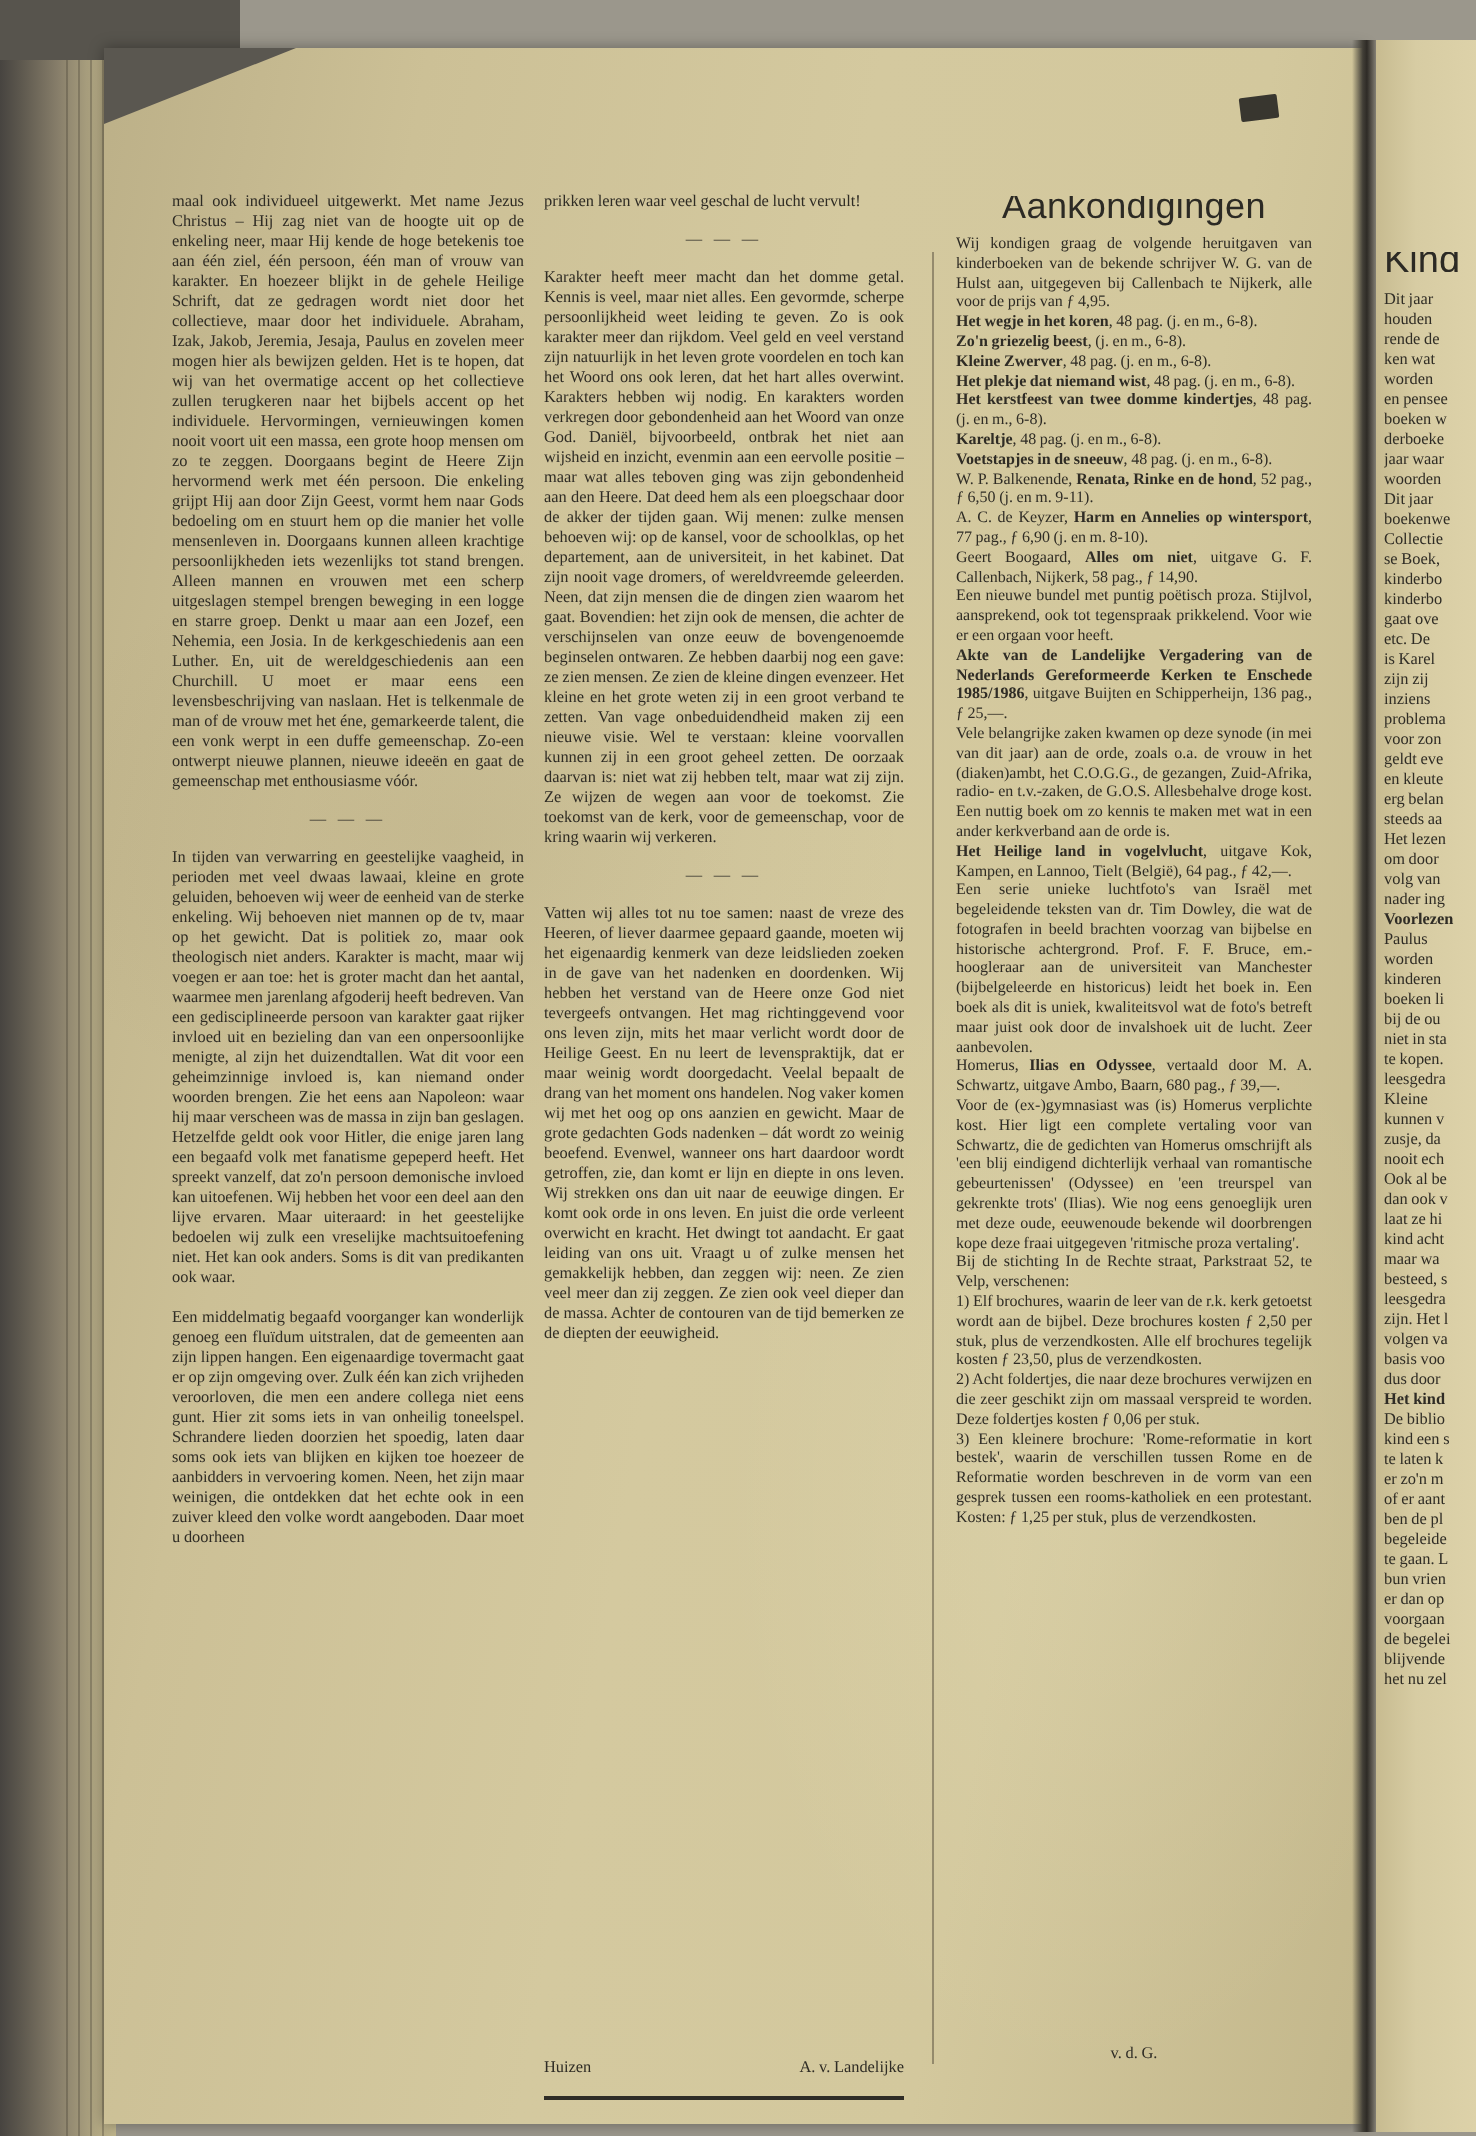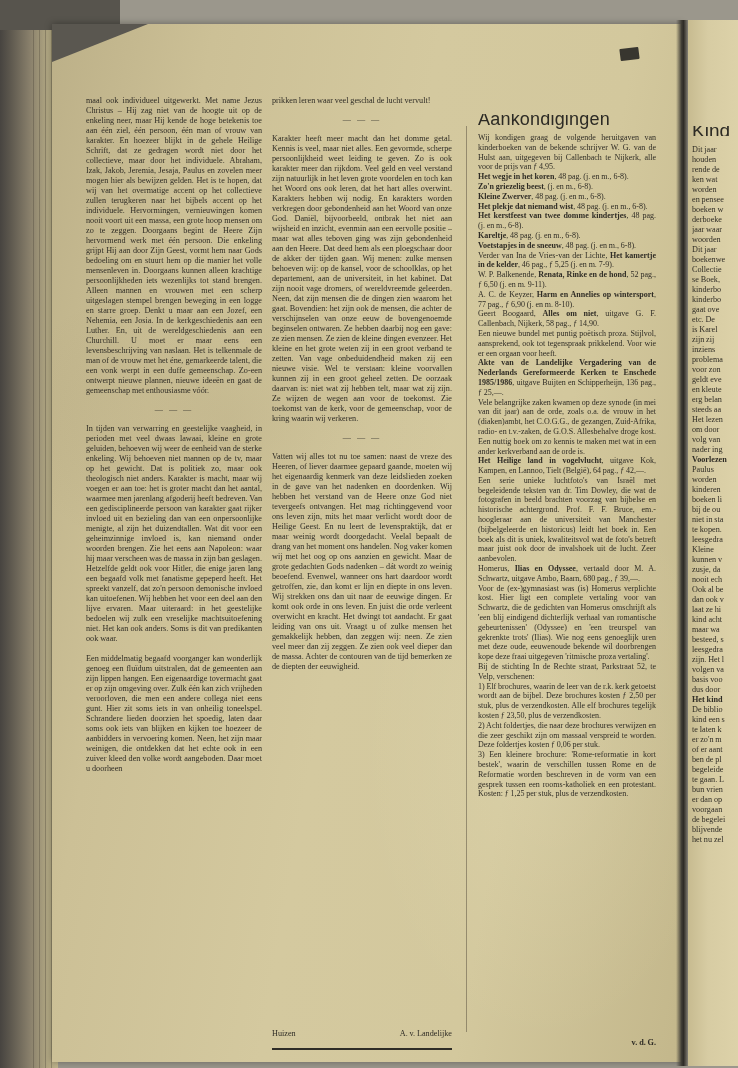--- a/index.html
+++ b/index.html
@@ -49,39 +49,39 @@
     background:linear-gradient(90deg,#c7bb90 0%,#d7cca3 40%,#ddd2a9 100%);
   }
   
   .col {
     position:absolute; overflow:hidden;
     color:#2f2c25; font-size:8.2px; line-height:10px;
     text-align:justify; word-spacing:-0.2px;
   }
   #col1 { left:86px;  top:96px;  width:176px; height:954px; }
   #col2 { left:272px; top:96px;  width:180px; height:954px; }
-  #col3 { left:478px; top:114px; width:178px; height:934px; display:flex; flex-direction:column; }
+  #col3 { left:478px; top:98px; width:178px; height:934px; display:flex; flex-direction:column;align-items:center; }
   #col4 { left:692px; top:126px; width:46px;  height:924px; }
   #col2 .flow { display:flex; flex-direction:column; height:100%; }
   .col-rule {
     position:absolute; left:466px; top:126px; width:1px; height:906px;
     background:rgba(70,62,48,.45);
   }
   .para { margin:0; }
   .sep  { text-align:center; margin:9px 0; letter-spacing:2px; color:#3a372f; }
   .gap  { height:10px; flex:0 0 auto; }
   .rule { border-top:2px solid #2f2d27; margin-top:9px; flex:0 0 auto; }
   .sig  { display:flex; justify-content:space-between; margin-top:auto; padding-top:12px; }
   .b    { font-weight:bold; }
   h2.ann {
     font-family:"Liberation Sans", sans-serif; font-weight:400;
     font-size:18px; letter-spacing:.2px; margin:0 0 9px 0; color:#2c2a24;
   }
   #col3 .flow { font-size:8px; line-height:9.8px; }
-  #col3 .signoff { margin-top:auto; text-align:right; font-weight:bold; padding-top:8px; }
+  #col3 .signoff { margin-top:auto; text-align:right; font-weight:normal; padding-top:8px; }
   #col4 h2 {
     font-family:"Liberation Sans", sans-serif; font-weight:400;
     font-size:19px; margin:0 0 9px 0; color:#2c2a24; white-space:nowrap; overflow:hidden;
   }
   .l4 { white-space:nowrap; overflow:hidden; }
 </style>
 </head>
 <body>
 
 <div class="binding"></div>
@@ -124,21 +124,20 @@
   <h2 class="ann">Aankondigingen</h2>
   <div class="flow">
       <p class="para"><span>Wij kondigen graag de volgende heruitgaven van kinderboeken van de bekende schrijver W. G. van de Hulst aan, uitgegeven bij Callenbach te Nijkerk, alle voor de prijs van ƒ 4,95.</span></p>
       <p class="para"><span class="b">Het wegje in het koren</span><span>, 48 pag. (j. en m., 6-8).</span></p>
       <p class="para"><span class="b">Zo'n griezelig beest</span><span>, (j. en m., 6-8).</span></p>
       <p class="para"><span class="b">Kleine Zwerver</span><span>, 48 pag. (j. en m., 6-8).</span></p>
       <p class="para"><span class="b">Het plekje dat niemand wist</span><span>, 48 pag. (j. en m., 6-8).</span></p>
       <p class="para"><span class="b">Het kerstfeest van twee domme kindertjes</span><span>, 48 pag. (j. en m., 6-8).</span></p>
       <p class="para"><span class="b">Kareltje</span><span>, 48 pag. (j. en m., 6-8).</span></p>
       <p class="para"><span class="b">Voetstapjes in de sneeuw</span><span>, 48 pag. (j. en m., 6-8).</span></p>
-      <p class="para"><span>Verder van Ina de Vries-van der Lichte, </span><span class="b">Het kamertje in de kelder</span><span>, 46 pag., ƒ 5,25 (j. en m. 7-9).</span></p>
       <p class="para"><span>W. P. Balkenende, </span><span class="b">Renata, Rinke en de hond</span><span>, 52 pag., ƒ 6,50 (j. en m. 9-11).</span></p>
       <p class="para"><span>A. C. de Keyzer, </span><span class="b">Harm en Annelies op wintersport</span><span>, 77 pag., ƒ 6,90 (j. en m. 8-10).</span></p>
       <p class="para"><span>Geert Boogaard, </span><span class="b">Alles om niet</span><span>, uitgave G. F. Callenbach, Nijkerk, 58 pag., ƒ 14,90.</span></p>
       <p class="para"><span>Een nieuwe bundel met puntig poëtisch proza. Stijlvol, aansprekend, ook tot tegenspraak prikkelend. Voor wie er een orgaan voor heeft.</span></p>
       <p class="para"><span class="b">Akte van de Landelijke Vergadering van de Nederlands Gereformeerde Kerken te Enschede 1985/1986</span><span>, uitgave Buijten en Schipperheijn, 136 pag., ƒ 25,—.</span></p>
       <p class="para"><span>Vele belangrijke zaken kwamen op deze synode (in mei van dit jaar) aan de orde, zoals o.a. de vrouw in het (diaken)ambt, het C.O.G.G., de gezangen, Zuid-Afrika, radio- en t.v.-zaken, de G.O.S. Allesbehalve droge kost. Een nuttig boek om zo kennis te maken met wat in een ander kerkverband aan de orde is.</span></p>
       <p class="para"><span class="b">Het Heilige land in vogelvlucht</span><span>, uitgave Kok, Kampen, en Lannoo, Tielt (België), 64 pag., ƒ 42,—.</span></p>
       <p class="para"><span>Een serie unieke luchtfoto's van Israël met begeleidende teksten van dr. Tim Dowley, die wat de fotografen in beeld brachten voorzag van bijbelse en historische achtergrond. Prof. F. F. Bruce, em.-hoogleraar aan de universiteit van Manchester (bijbelgeleerde en historicus) leidt het boek in. Een boek als dit is uniek, kwaliteitsvol wat de foto's betreft maar juist ook door de invalshoek uit de lucht. Zeer aanbevolen.</span></p>
       <p class="para"><span>Homerus, </span><span class="b">Ilias en Odyssee</span><span>, vertaald door M. A. Schwartz, uitgave Ambo, Baarn, 680 pag., ƒ 39,—.</span></p>
       <p class="para"><span>Voor de (ex-)gymnasiast was (is) Homerus verplichte kost. Hier ligt een complete vertaling voor van Schwartz, die de gedichten van Homerus omschrijft als 'een blij eindigend dichterlijk verhaal van romantische gebeurtenissen' (Odyssee) en 'een treurspel van gekrenkte trots' (Ilias). Wie nog eens genoeglijk uren met deze oude, eeuwenoude bekende wil doorbrengen kope deze fraai uitgegeven 'ritmische proza vertaling'.</span></p>

